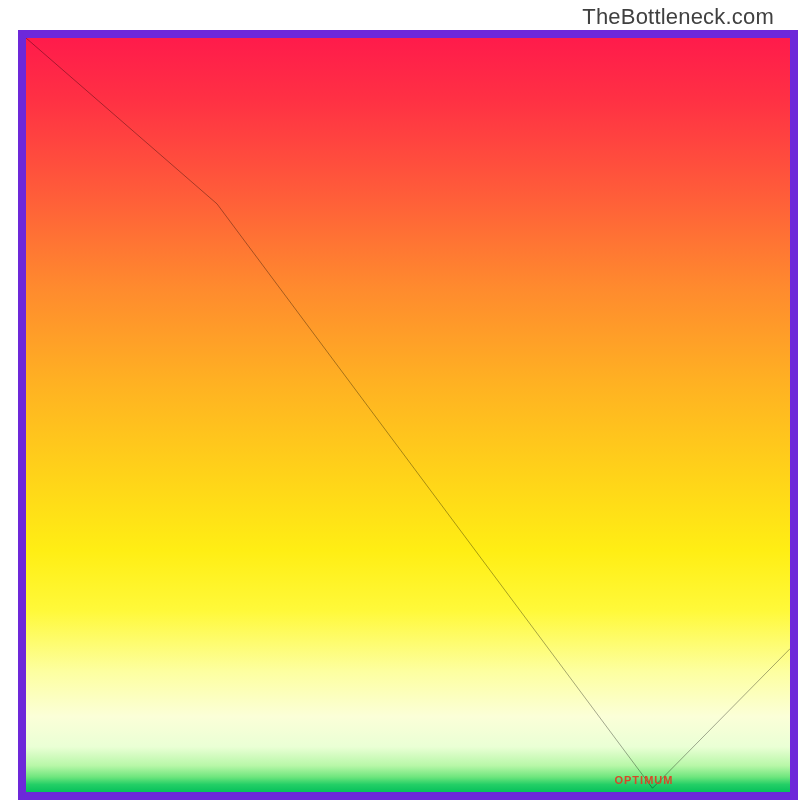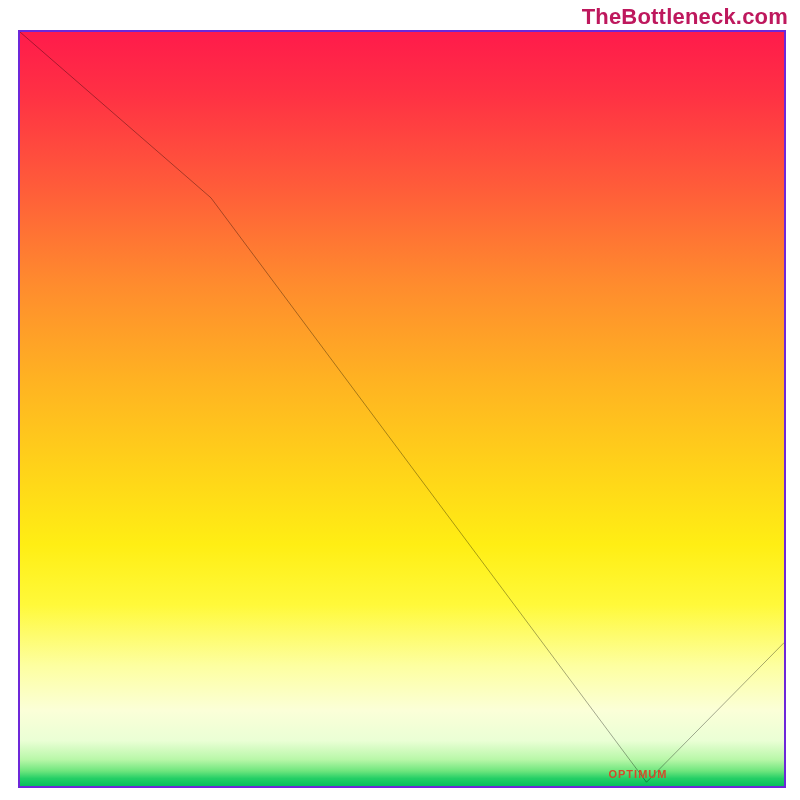--- a/index.html
+++ b/index.html
@@ -12,34 +12,34 @@
     overflow: hidden;
   }
   .stage {
     position: relative;
     width: 800px;
     height: 800px;
   }
   .watermark {
     position: absolute;
     top: 4px;
-    right: 12px;
+    right: 26px;
     font-size: 22px;
-    font-weight: 700;
-    color: #be185d;
+    font-weight: 400;
+    color: #404040;
     letter-spacing: 0.2px;
     user-select: none;
   }
   .plot-frame {
     position: absolute;
     left: 18px;
     top: 30px;
     width: 764px;   
     height: 754px;  
-    border: 2px solid #6d28d9;
+    border: 8px solid #6d28d9;
     box-sizing: content-box;
   }
   
   .gradient-bg {
     position: absolute;
     inset: 0;
     
     background: linear-gradient(
       to bottom,
       #ff1b4b 0%,

